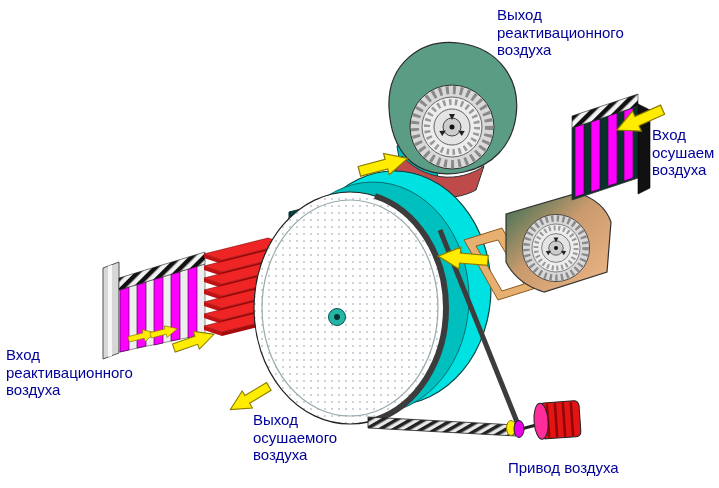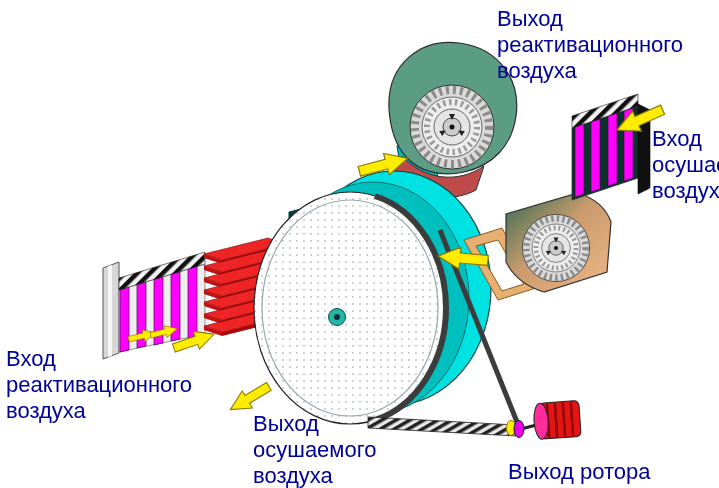--- a/index.html
+++ b/index.html
@@ -2,21 +2,21 @@
 <html><head>
 <meta charset="utf-8">
 <style>
   * { margin:0; padding:0; box-sizing:border-box; }
   html,body { background:#ffffff; font-family:"Liberation Sans", sans-serif; }
   .canvas {
     position:relative; width:719px; height:488px; background:#ffffff; overflow:hidden;
   }
   .canvas svg { position:absolute; left:0; top:0; }
   .lbl {
-    position:absolute; color:#000099; font-size:22px; line-height:1.18;
+    position:absolute; color:#000099; font-size:15px; line-height:1.18;
     white-space:pre-line; letter-spacing:0;
   }
 </style>
 </head>
 <body>
 
 <div class="canvas">
 
   <svg width="719" height="488" viewBox="0 0 719 488" xmlns="http://www.w3.org/2000/svg">
     <defs>
@@ -183,15 +183,15 @@
 
 
   <div class="lbl" style="left:6px; top:346px;">Вход
 реактивационного
 воздуха</div>
 
   <div class="lbl" style="left:253px; top:411px;">Выход
 осушаемого
 воздуха</div>
 
-  <div class="lbl" style="left:508px; top:459px;">Выход ротора</div>
+  <div class="lbl" style="left:508px; top:459px;">Привод воздуха</div>
 
 </div>
 
 </body></html>

